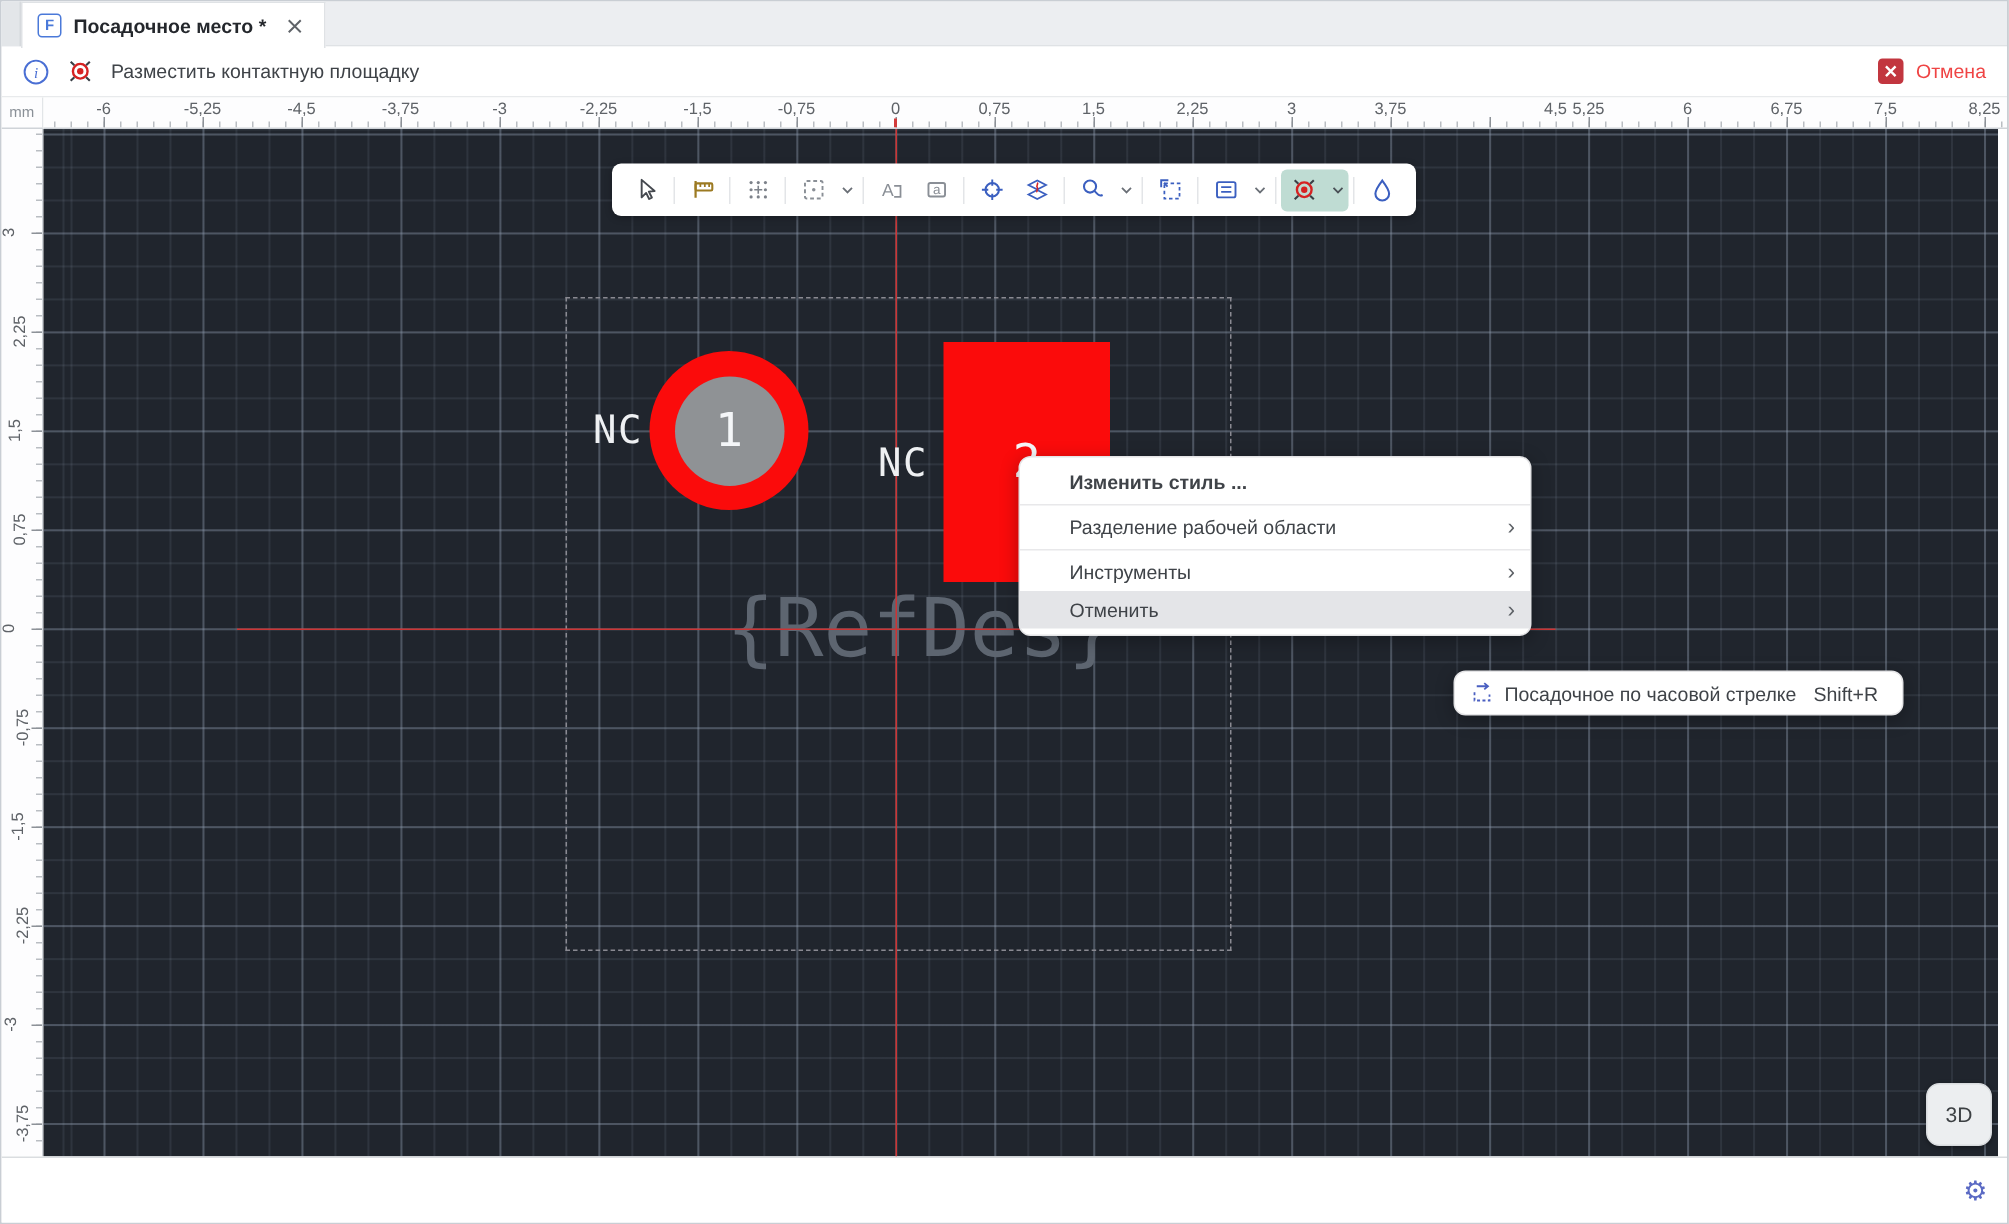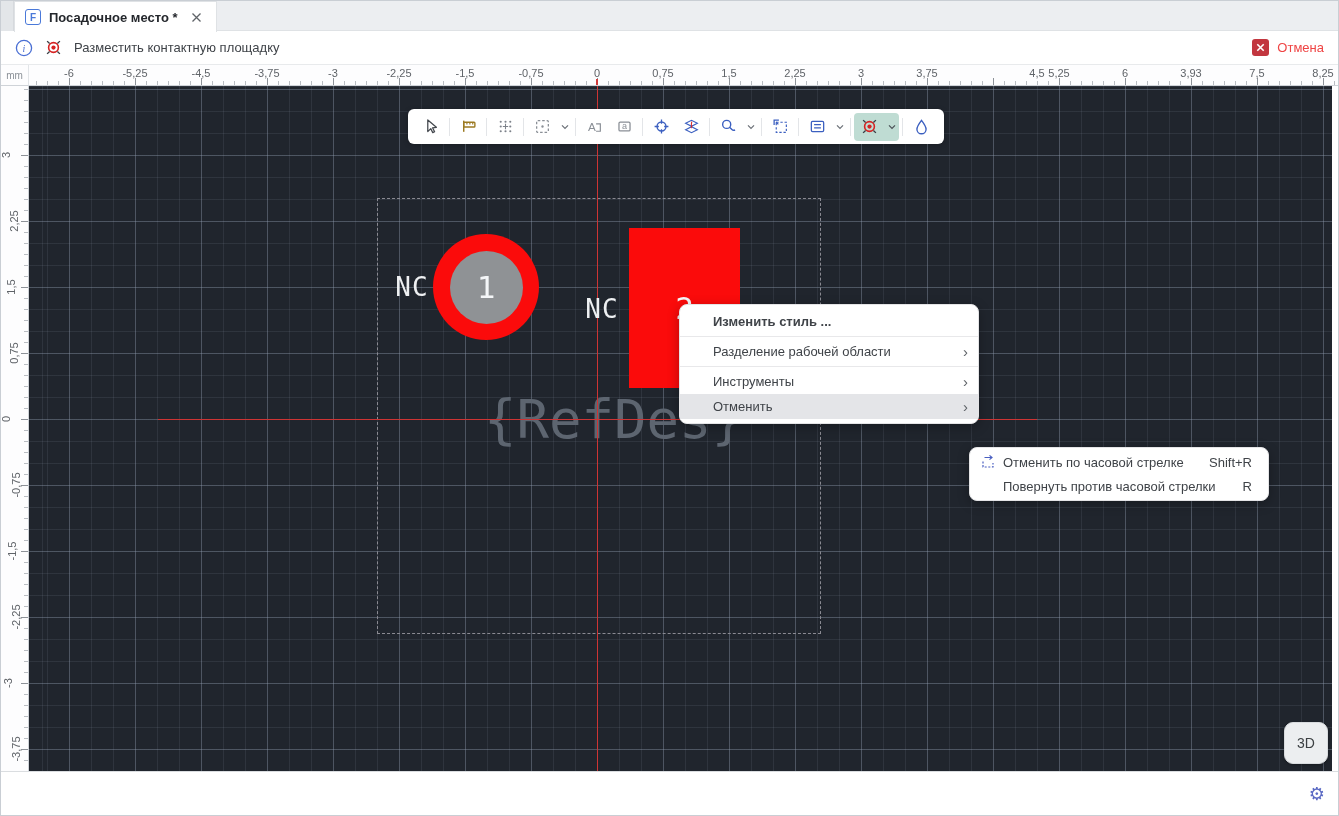--- a/index.html
+++ b/index.html
@@ -62,21 +62,21 @@
   .tool-selected { display:flex; align-items:center; background:#bfdcd3; border-radius:4px; }
 
   
   .btn-3d { position:absolute; left:1255px; top:636px; width:44px; height:42px; background:#eceef0; border:1px solid #d8dbde; border-radius:9px; display:flex; align-items:center; justify-content:center; font-size:14px; color:#3c4043; cursor:pointer; box-shadow:0 1px 3px rgba(0,0,0,0.3); z-index:10; }
 
   
   .statusbar { position:absolute; left:0; top:770px; width:100%; height:45px; background:#fff; border-top:1px solid #dadde0; display:flex; align-items:center; justify-content:flex-end; padding-right:13px; }
   .gear { font-size:18px; color:#5b6ac4; cursor:pointer; line-height:1; }
 
   
-  .ctx-menu { position:absolute; left:678px; top:303px; width:300px; background:#fff; border:1px solid #e4e4e6; border-radius:8px; box-shadow:0 3px 12px rgba(0,0,0,0.28); padding:4px 0; z-index:20; }
+  .ctx-menu { position:absolute; left:678px; top:303px; width:342px; background:#fff; border:1px solid #e4e4e6; border-radius:8px; box-shadow:0 3px 12px rgba(0,0,0,0.28); padding:4px 0; z-index:20; }
   .ctx-row { height:25px; display:flex; align-items:center; padding:0 10px 0 33px; position:relative; font-size:13px; color:#3f4348; cursor:pointer; }
   .ctx-row.title { font-weight:bold; }
   .ctx-row.hl { background:#e4e5e8; }
   .ctx-icon { position:absolute; left:10px; top:50%; transform:translateY(-50%); width:16px; height:16px; display:flex; align-items:center; justify-content:center; }
   .ctx-shortcut { margin-left:auto; font-size:13px; color:#3f4348; padding-right:6px; }
   .ctx-arrow { margin-left:auto; color:#5f6368; font-size:15px; line-height:1; }
   .ctx-sep { height:1px; background:#e8e8ea; margin:2px 0; }
   .submenu { position:absolute; left:968px; top:446px; width:300px; background:#fff; border:1px solid #e4e4e6; border-radius:8px; box-shadow:0 3px 12px rgba(0,0,0,0.28); padding:2px 0; z-index:21; }
   .submenu .ctx-row { height:24px; }
 
@@ -278,21 +278,21 @@
       <div class="hlabel" style="left: 832px;">3</div>
       <div class="htick major" style="left: 898px;"></div>
       <div class="hlabel" style="left: 898px;">3,75</div>
       <div class="htick major" style="left: 964px;"></div>
       <div class="hlabel" style="left: 1008px;">4,5</div>
       <div class="htick major" style="left: 1030px;"></div>
       <div class="hlabel" style="left: 1030px;">5,25</div>
       <div class="htick major" style="left: 1096px;"></div>
       <div class="hlabel" style="left: 1096px;">6</div>
       <div class="htick major" style="left: 1162px;"></div>
-      <div class="hlabel" style="left: 1162px;">3,93</div>
+      <div class="hlabel" style="left: 1162px;">6,75</div>
       <div class="htick major" style="left: 1228px;"></div>
       <div class="hlabel" style="left: 1228px;">7,5</div>
       <div class="htick major" style="left: 1294px;"></div>
       <div class="hlabel" style="left: 1294px;">8,25</div>
       <div class="ruler-cursor" style="left: 567px;"></div>
     </div>
   <div class="vruler" id="vruler">
       <div class="vtick" style="top: 3px;"></div>
       <div class="vtick" style="top: 14px;"></div>
       <div class="vtick" style="top: 25px;"></div>
@@ -546,22 +546,18 @@
   </div>
 
   <div class="submenu">
     <div class="ctx-row">
       <span class="ctx-icon">
         <svg width="16" height="16" viewBox="0 0 16 16">
             <path d="M3 7.5v5.5h10V9" fill="none" stroke="#4a5fc1" stroke-width="1.2" stroke-dasharray="2 1.6"></path>
             <path d="M4.5 3.5h7.2M9.5 1.4l2.5 2.1-2.5 2.1" fill="none" stroke="#4a5fc1" stroke-width="1.2"></path>
           </svg>
       </span>
-      <span>Отменить по часовой стрелке</span>
+      <span>Посадочное по часовой стрелке</span>
       <span class="ctx-shortcut">Shift+R</span>
     </div>
-    <div class="ctx-row">
-      <span>Повернуть против часовой стрелки</span>
-      <span class="ctx-shortcut">R</span>
-    </div>
   </div>
 
 </div>
 
 </body></html>

